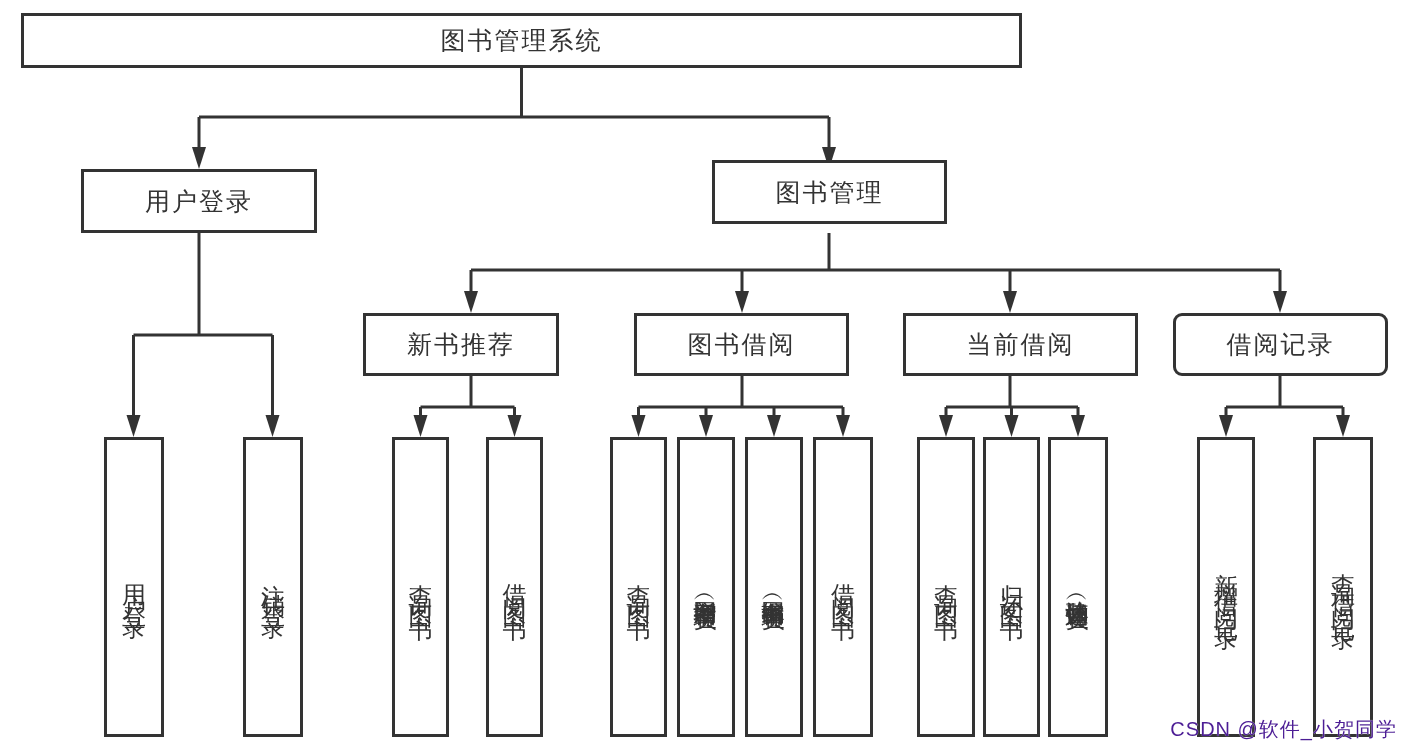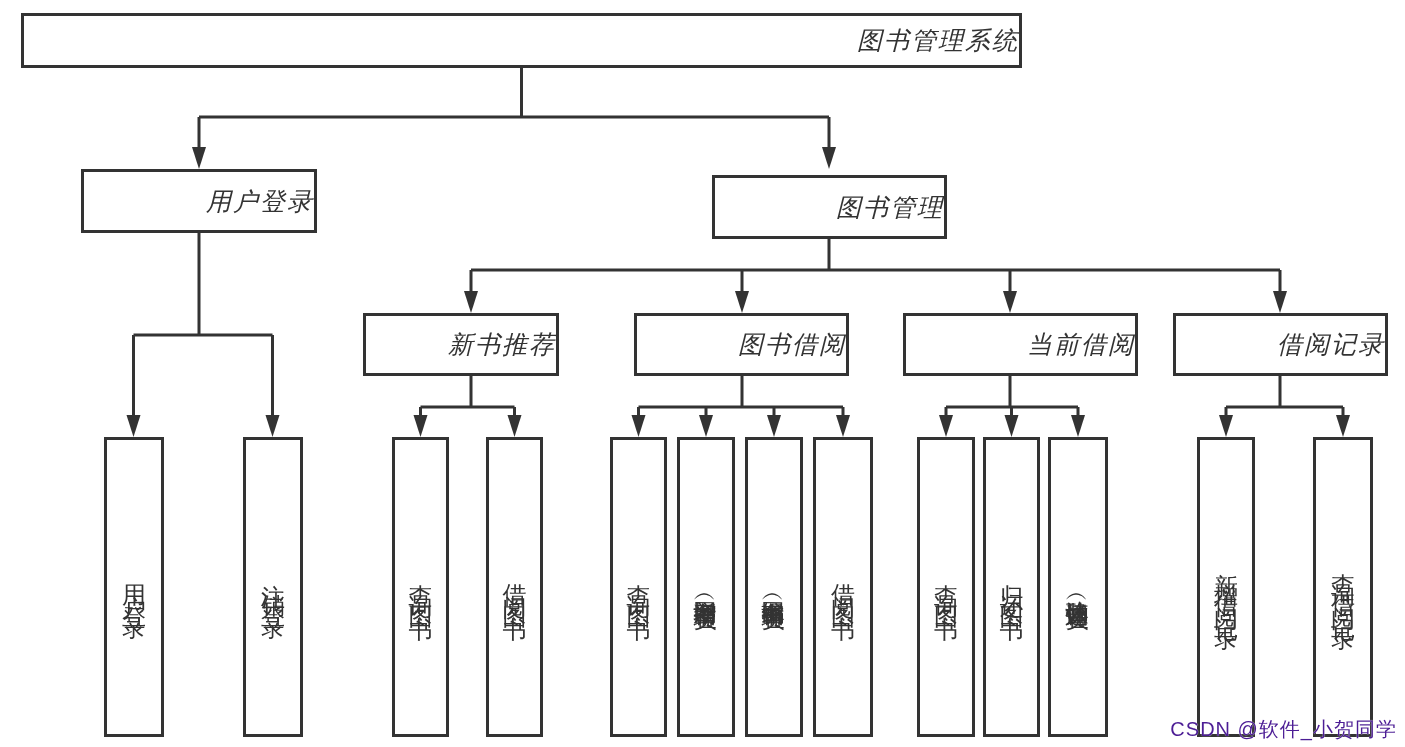--- a/index.html
+++ b/index.html
@@ -17,24 +17,23 @@
   .node {
     position: absolute;
     box-sizing: border-box;
     border: 3px solid #333333;
     background: #ffffff;
     color: #333333;
   }
   .h-node {
     display: flex;
     align-items: center;
-    justify-content: flex-end;
+    justify-content: center;
     font-size: 25px;
     letter-spacing: 2px;
-    font-style: italic;
   }
   .leaf { }
   .v-label {
     position: absolute;
     left: 50%; top: 50%;
     transform: translate(-50%, -50%);
     writing-mode: vertical-rl;
     font-size: 24px;
     letter-spacing: 11px;
     white-space: nowrap;
@@ -109,34 +108,34 @@
     </g>
   </svg>
 
   <div class="node h-node" style="left:21px; top:13px; width:1001px; height:55px;">
     <span>图书管理系统</span>
   </div>
 
   <div class="node h-node" style="left:81px; top:169px; width:236px; height:64px;">
     <span>用户登录</span>
   </div>
-  <div class="node h-node" style="left:712px; top:175px; width:235px; height:64px;">
+  <div class="node h-node" style="left:712px; top:160px; width:235px; height:64px;">
     <span>图书管理</span>
   </div>
 
   <div class="node h-node" style="left:363px; top:313px; width:196px; height:63px;">
     <span>新书推荐</span>
   </div>
   <div class="node h-node" style="left:634px; top:313px; width:215px; height:63px;">
     <span>图书借阅</span>
   </div>
   <div class="node h-node" style="left:903px; top:313px; width:235px; height:63px;">
     <span>当前借阅</span>
   </div>
-  <div class="node h-node" style="left:1173px; top:313px; width:215px; height:63px;">
+  <div class="node h-node" style="left:1173px; top:313px; width:215px; height:63px;border-radius:9px;">
     <span>借阅记录</span>
   </div>
 
   <div class="node leaf" style="left:104px; top:437px; width:60px; height:300px;">
     <span class="v-label">用户登录</span>
   </div>
   <div class="node leaf" style="left:243px; top:437px; width:60px; height:300px;">
     <span class="v-label">注销登录</span>
   </div>
 

